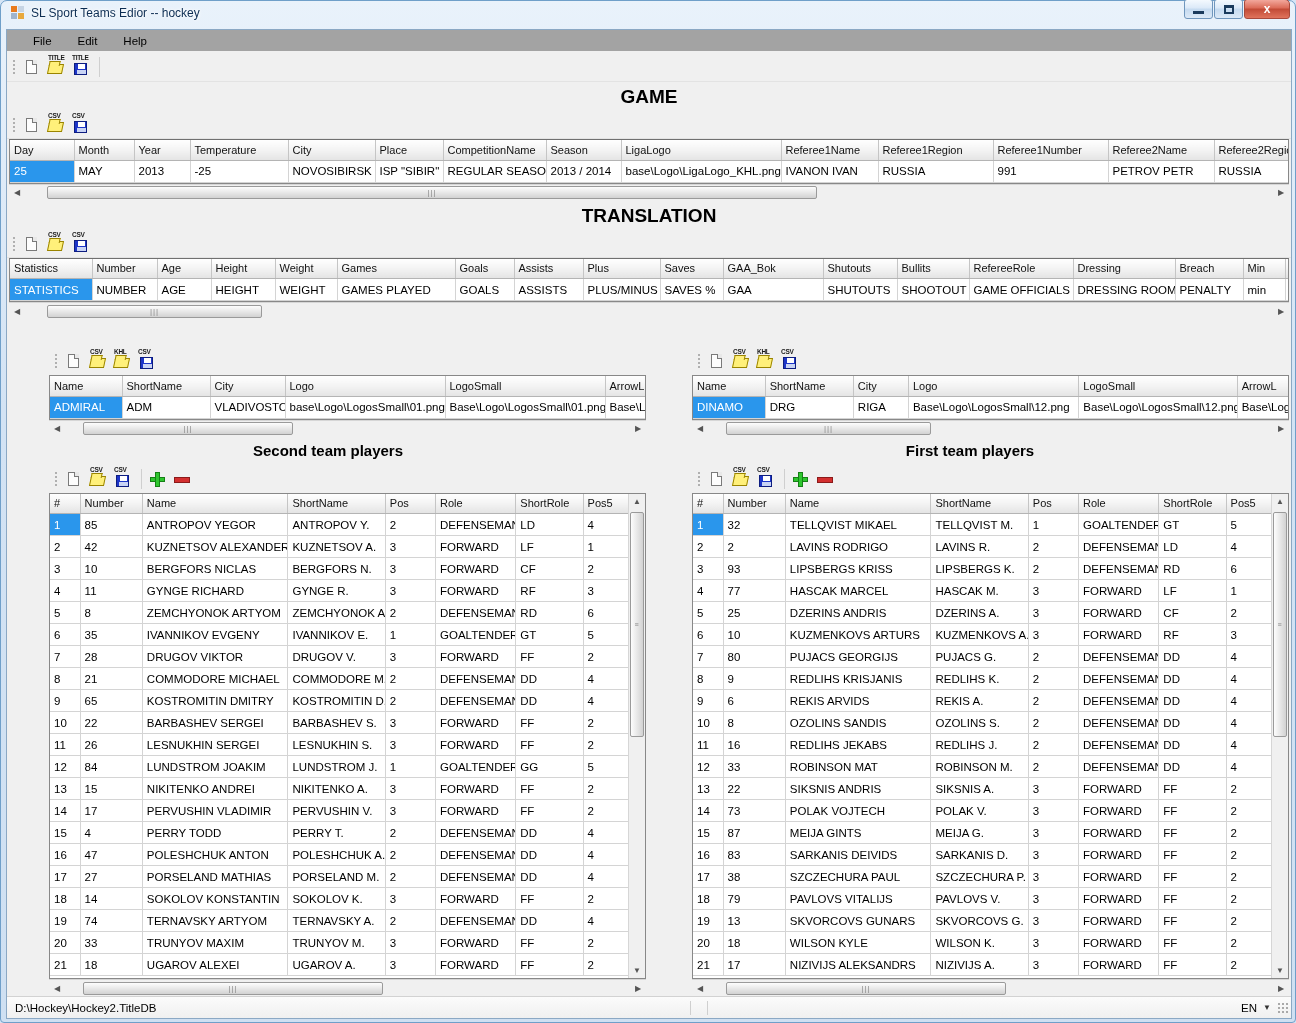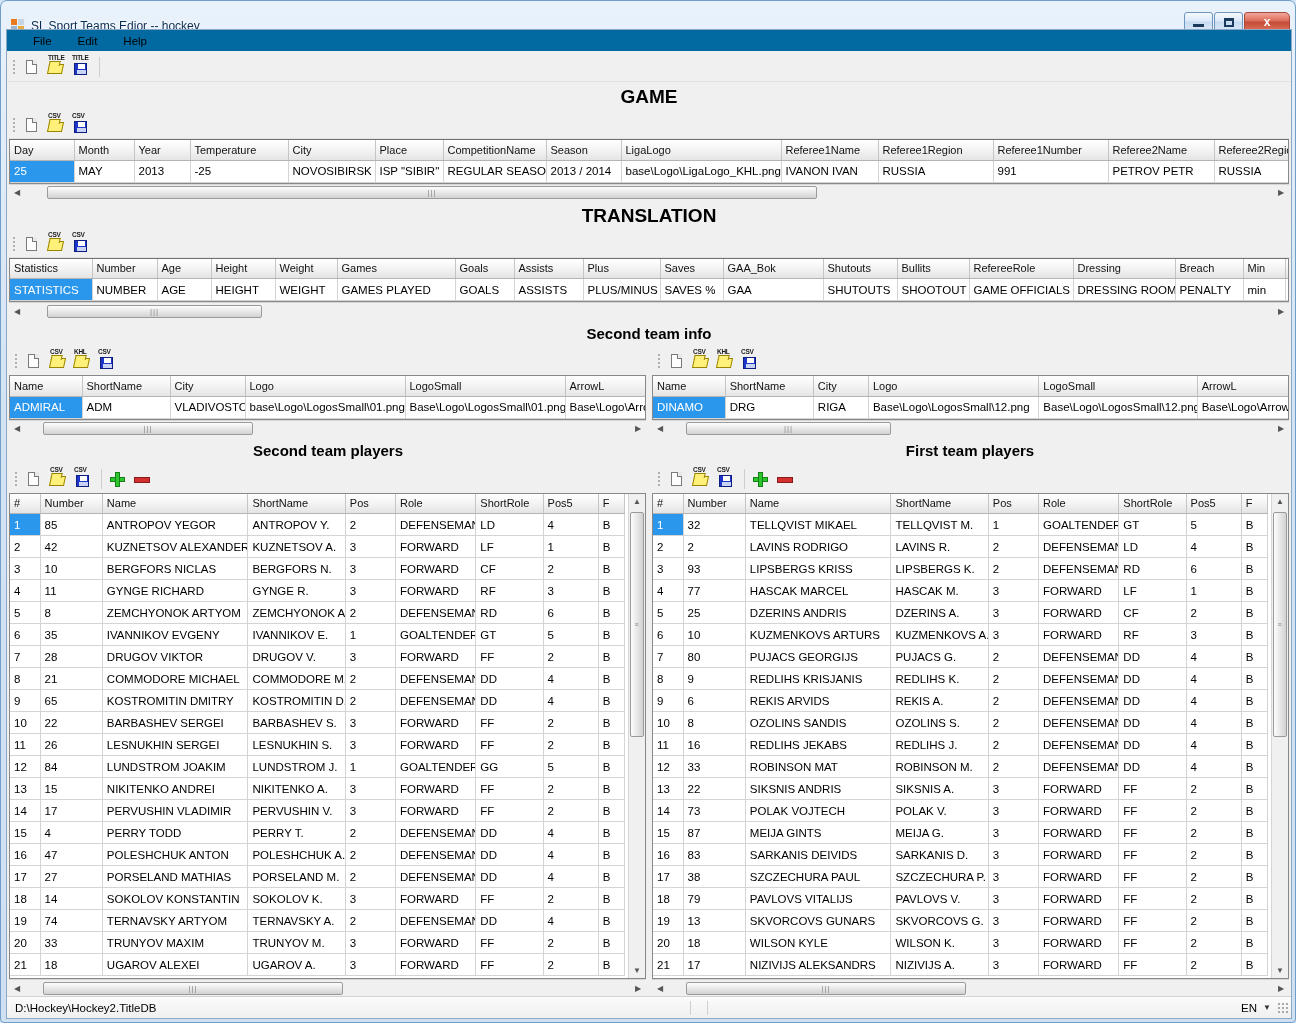--- a/index.html
+++ b/index.html
@@ -11,21 +11,21 @@
     overflow: hidden;
   }
 
   
   .window {
     position: absolute; left: 0; top: 0;
     width: 1296px; height: 1023px;
     background: linear-gradient(180deg,#e9f2fb 0%,#d3e3f4 40%,#cfe0f2 100%);
     border: 1px solid #6f9fc9;
     border-radius: 7px 7px 4px 4px;
-    padding: 13px 4px 4px 4px;
+    padding: 0 4px 4px 4px;
   }
   .titlebar {
     height: 23px; position: relative;
     display: flex; align-items: center;
     padding-left: 6px;
   }
   .title-icon {
     width: 15px; height: 15px; position: relative; margin-right: 5px;
     flex: 0 0 auto;
   }
@@ -67,21 +67,21 @@
   .client {
     position: absolute; left: 5px; top: 28px;
     width: 1286px; height: 990px;
     background: #f0f0f0;
     border: 1px solid #8ba8c4;
     display: flex; flex-direction: column;
   }
 
   
   .menubar {
-    height: 22px; background: #0369a1;
+    height: 22px; background: #a3a3a3;
     display: flex; align-items: center;
     padding-left: 14px; gap: 2px;
     border-bottom: 1px solid #f0f0f0;
   }
   .menu-item {
     padding: 3px 12px; font-size: 11.5px; color: #000;
   }
 
   
   .toolbar {
@@ -207,21 +207,21 @@
   .vs-thumb {
     position:absolute; left:1px; width:14px;
     background: linear-gradient(90deg,#fdfdfd 0%,#e8e8e8 50%,#d2d2d2 100%);
     border:1px solid #9a9a9a; border-radius:2px;
     display:flex; align-items:center; justify-content:center;
     font-size:7px; color:#888;
   }
 
   
   .panes { display:flex; gap:6px; padding: 0 2px; }
-  .pane { flex:1 1 50%; min-width:0; display:flex; flex-direction:column; }
+  .pane { flex:1 1 50%; min-width:0; display:flex; flex-direction:column;margin-left:40px; }
   .pane-toolbar { height:28px; background:#f0f0f0; display:flex; align-items:center; padding-left:4px; }
 
   
   .statusbar {
     height:22px; margin-top:auto;
     background: linear-gradient(180deg,#fbfbfb 0%,#f0f0f0 100%);
     border-top:1px solid #d2d2d2;
     display:flex; align-items:center;
     font-size:11.5px; color:#000;
   }
@@ -457,21 +457,20 @@
       <div class="hs-arrow">◀</div>
       <div class="hs-track">
         <div class="hs-thumb" id="trans-thumb" style="left: 22px; width: 215px;">
             <span class="hs-grip">|||</span>
           </div>
       </div>
       <div class="hs-arrow">▶</div>
     </div>
 
     <div class="dual-title">
-      <div>Second team info</div>
     </div>
 
     <div class="panes">
       <div class="pane">
         <div class="pane-toolbar">
           <div class="grip"></div>
           <div class="ic">
               <span class="page"></span>
             </div>
           <div class="ic">

